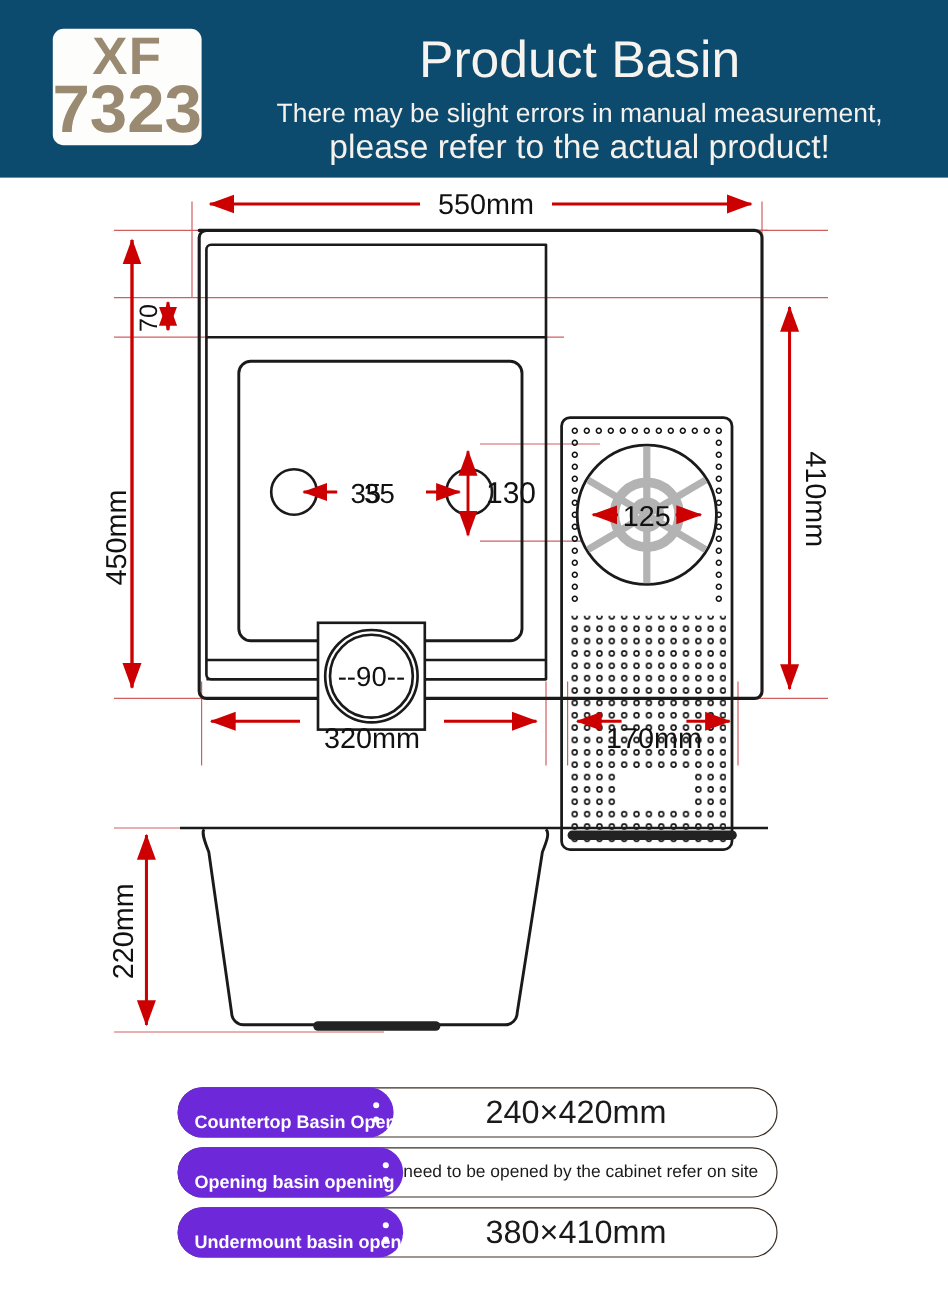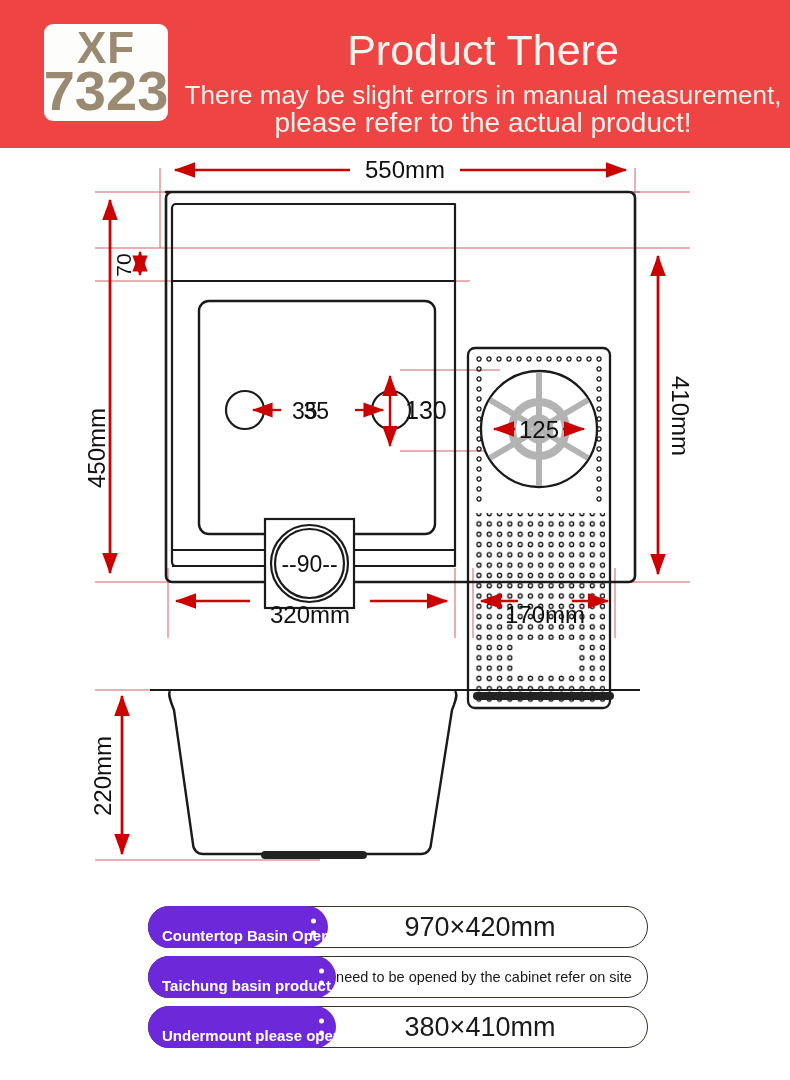--- a/index.html
+++ b/index.html
@@ -15,21 +15,21 @@
     overflow: hidden;
     position: relative;
   }
 
   
   #header {
     position: absolute;
     left: 0; top: 0;
     width: 790px;
     height: 148px;
-    background: #ef4444;
+    background: #0c4a6e;
     overflow: visible;
   }
   #badge {
     position: absolute;
     left: 44px;
     top: 24px;
     width: 124px;
     height: 97px;
     background: #fdfdfb;
     border-radius: 9px;
@@ -67,21 +67,21 @@
     line-height: 48px;
     font-weight: normal;
   }
   #header-sub1 {
     position: absolute;
     left: 176px;
     top: 82px;
     width: 614px;
     text-align: center;
     color: #f5f1ec;
-    font-size: 26px;
+    font-size: 22px;
     line-height: 26px;
   }
   #header-sub2 {
     position: absolute;
     left: 176px;
     top: 110px;
     width: 614px;
     text-align: center;
     color: #f5f1ec;
     font-size: 28px;
@@ -181,21 +181,21 @@
   .lbl-w3 { width: 188px; }
 </style>
 </head>
 <body>
 
 <div id="header">
   <div id="badge">
     <div id="badge-xf">XF</div>
     <div id="badge-num">7323</div>
   </div>
-  <div id="header-title">Product There</div>
+  <div id="header-title">Product Basin</div>
   <div id="header-sub1">There may be slight errors in manual measurement,</div>
   <div id="header-sub2">please refer to the actual product!</div>
 </div>
 
 <div id="drawing">
 <svg width="790" height="760" viewBox="0 0 790 760" xmlns="http://www.w3.org/2000/svg">
   <defs>
     <marker id="arrR" markerWidth="10" markerHeight="10" refX="8.5" refY="3.6" orient="auto" markerUnits="strokeWidth">
       <path d="M0,0.3 L9,3.6 L0,6.9 z" fill="#cc0000"></path>
     </marker>
@@ -423,39 +423,39 @@
 
   <div class="spec-row">
     <div class="spec-outline"></div>
     <div class="spec-label lbl-w1">
       <span>Countertop Basin Opening</span>
       <span class="spec-colon">
           <i></i>
           <i></i>
         </span>
     </div>
-    <div class="spec-value big">970×420mm</div>
+    <div class="spec-value big">240×420mm</div>
   </div>
 
   <div class="spec-row">
     <div class="spec-outline"></div>
     <div class="spec-label lbl-w2">
-      <span>Taichung basin product</span>
+      <span>Opening basin opening</span>
       <span class="spec-colon">
           <i></i>
           <i></i>
         </span>
     </div>
     <div class="spec-value small">need to be opened by the cabinet refer on site</div>
   </div>
 
   <div class="spec-row">
     <div class="spec-outline"></div>
     <div class="spec-label lbl-w3">
-      <span>Undermount please opening</span>
+      <span>Undermount basin opening</span>
       <span class="spec-colon">
           <i></i>
           <i></i>
         </span>
     </div>
     <div class="spec-value big">380×410mm</div>
   </div>
 
 </div>
 

